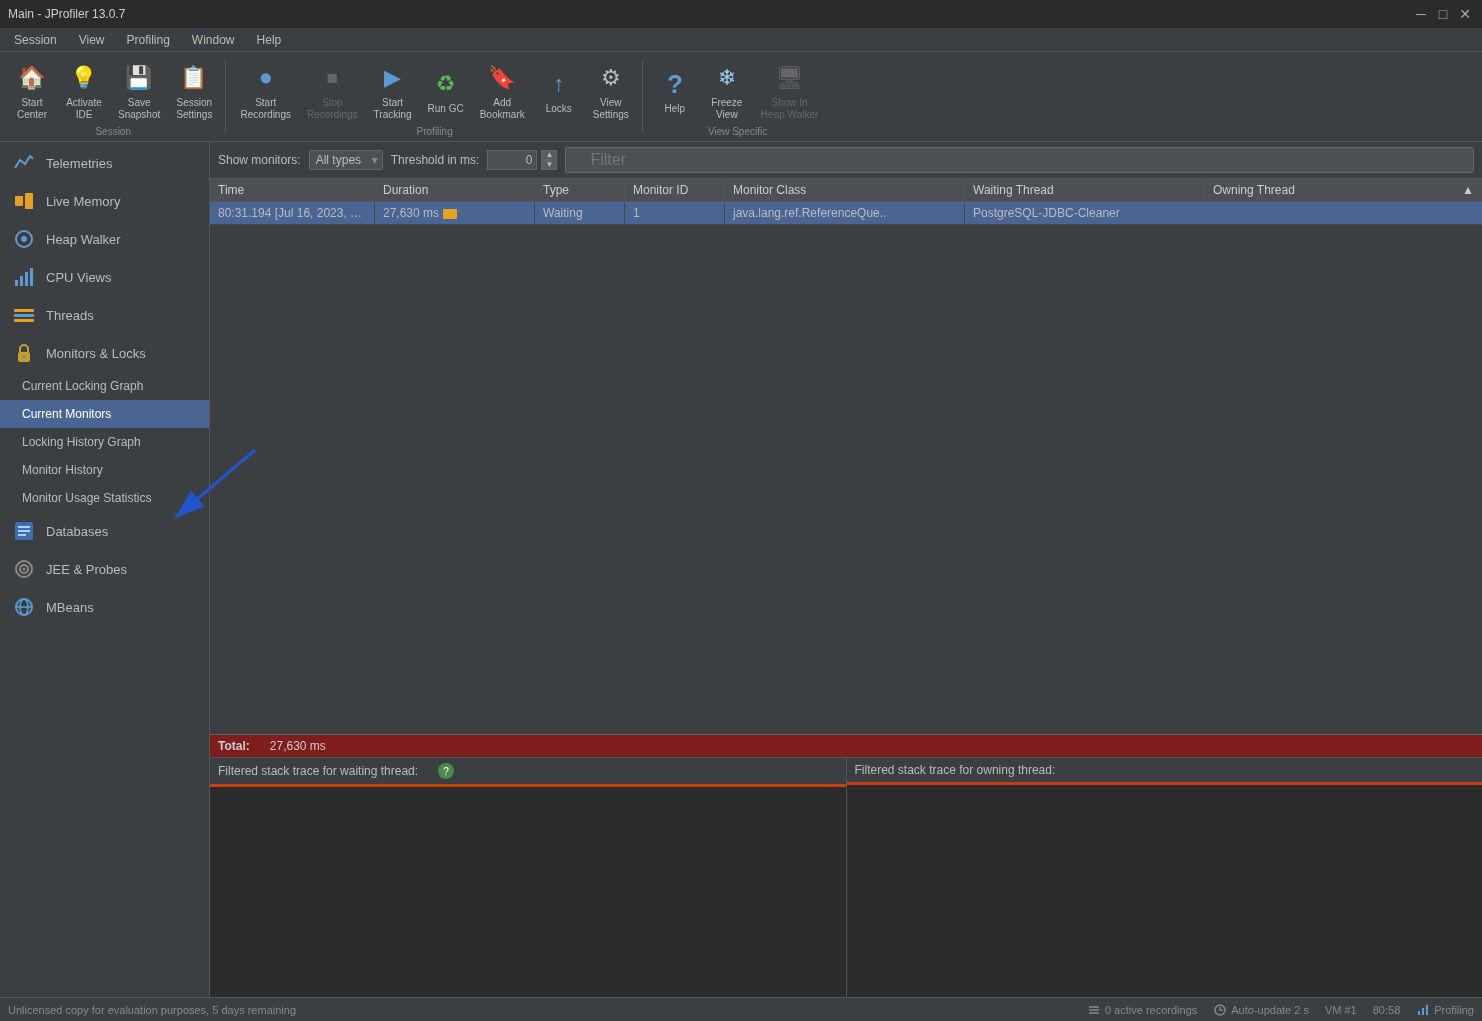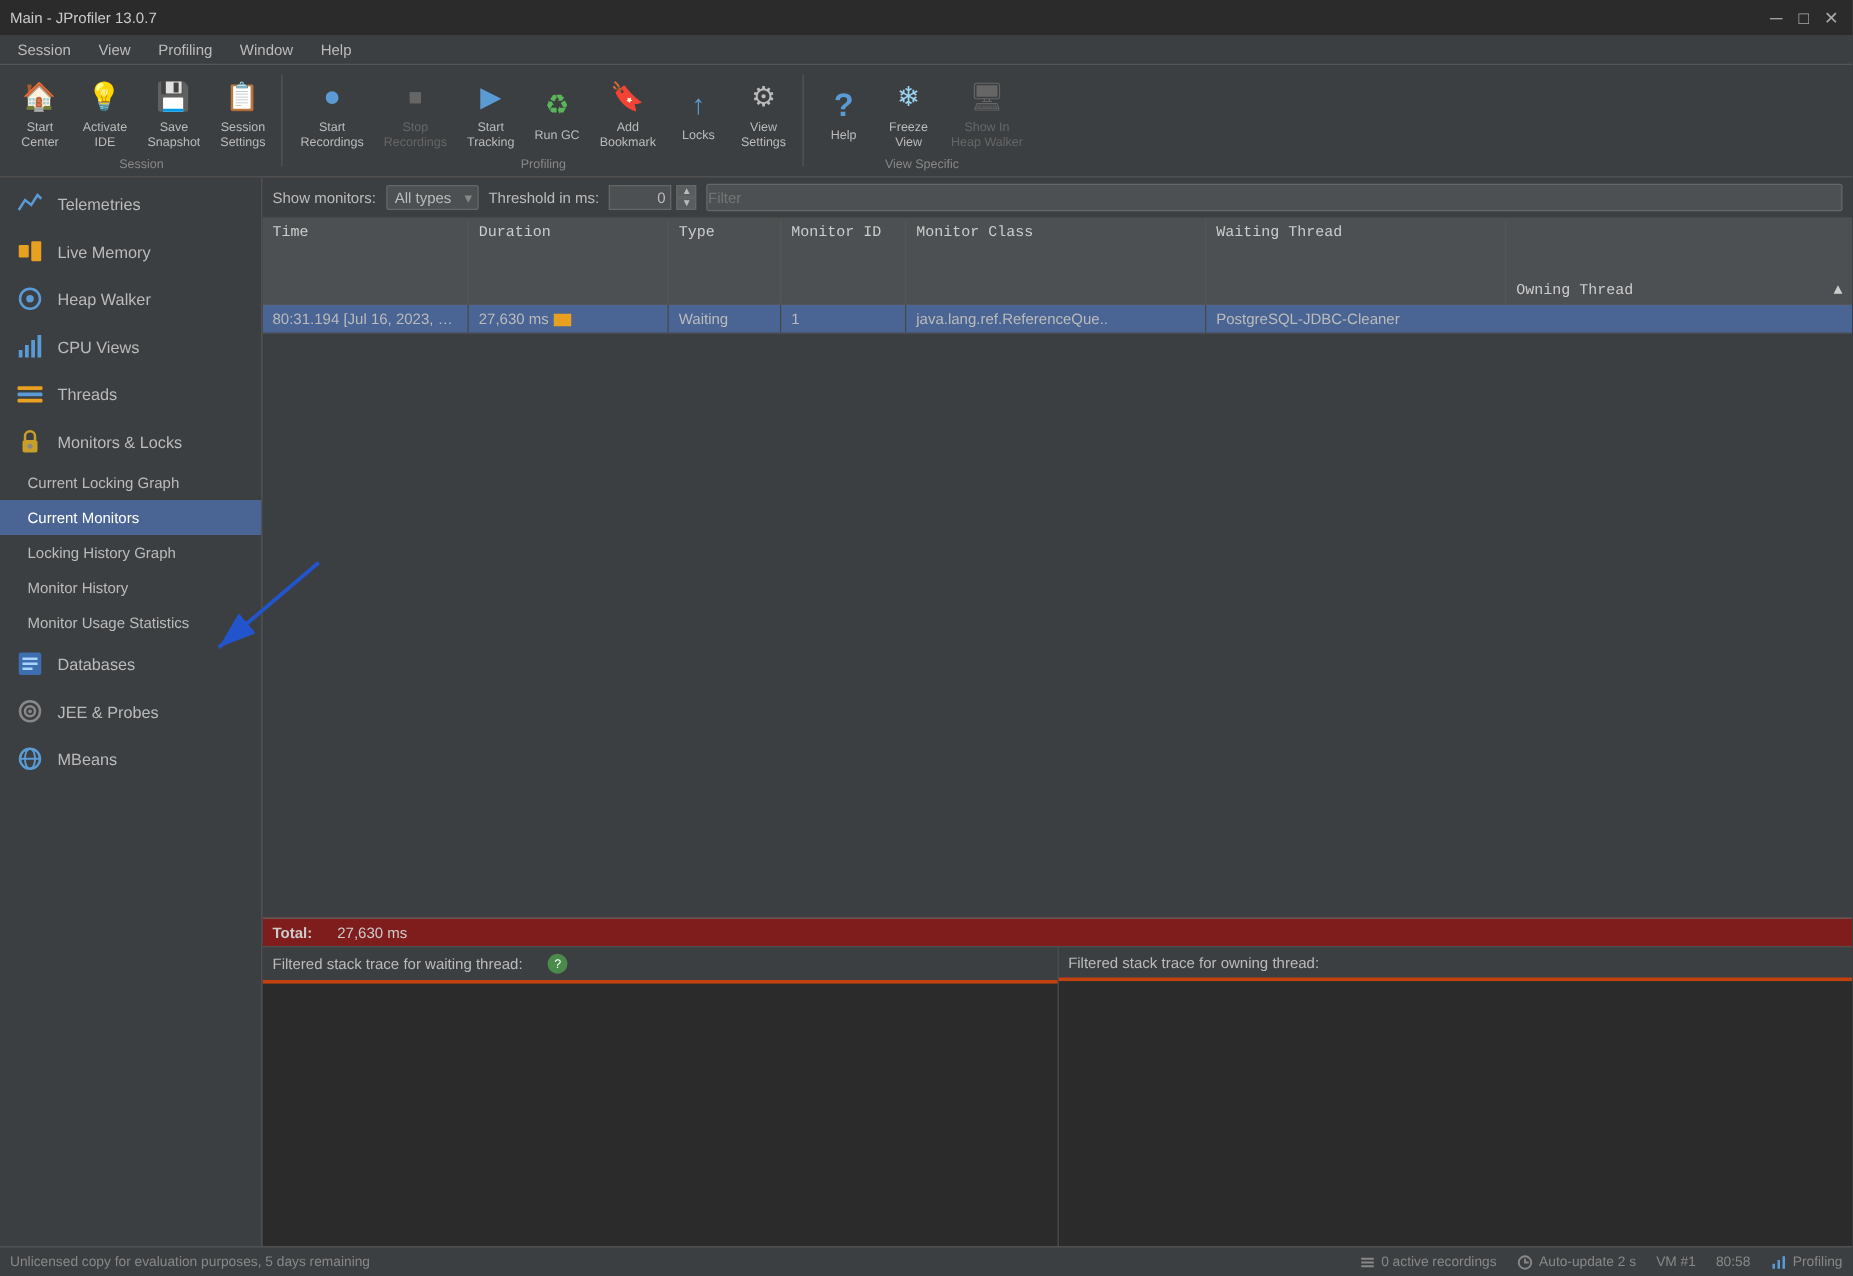--- a/index.html
+++ b/index.html
@@ -212,38 +212,37 @@
       width: 16px; height: 10px;
       cursor: pointer;
       display: flex; align-items: center; justify-content: center;
       line-height: 1;
     }
     .filter-search {
       flex: 1;
       background: #4c5052;
       border: 1px solid #666;
       color: #bbb;
-      font-size: 12px;
-      padding: 3px 0;
+      font-size: 16px;
+      padding: 3px 24px;
       border-radius: 2px;
     }
 
     
     .table-area {
       flex: 1;
       display: flex;
       flex-direction: column;
       overflow: hidden;
     }
     .table-header {
       display: flex;
       background: #4c5052;
       border-bottom: 1px solid #555;
       flex-shrink: 0;
-      font-family: Liberation Mono, monospace;
     }
     .th {
       padding: 4px 8px;
       font-size: 12px;
       color: #ccc;
       border-right: 1px solid #555;
       user-select: none;
       cursor: pointer;
       white-space: nowrap;
       overflow: hidden;
@@ -586,21 +585,21 @@
     </div>
 
     <div class="table-area">
       <div class="table-header">
         <div class="th" style="width:165px">Time</div>
         <div class="th" style="width:160px">Duration</div>
         <div class="th" style="width:90px">Type</div>
         <div class="th" style="width:100px">Monitor ID</div>
         <div class="th" style="width:240px">Monitor Class</div>
         <div class="th" style="width:240px">Waiting Thread</div>
-        <div class="th" style="flex:1; display:flex; align-items:center; justify-content:space-between;margin-top:46px;">
+        <div class="th" style="flex:1; display:flex; align-items:center; justify-content:space-between;">
           <span>Owning Thread</span>
           <span style="color:#ccc">▲</span>
         </div>
       </div>
 
       <div class="table-body">
         <div class="table-row selected">
           <div class="td" style="width:165px">80:31.194 [Jul 16, 2023, 11:3..</div>
           <div class="td" style="width:160px">
             27,630 ms<span class="duration-bar"></span>

